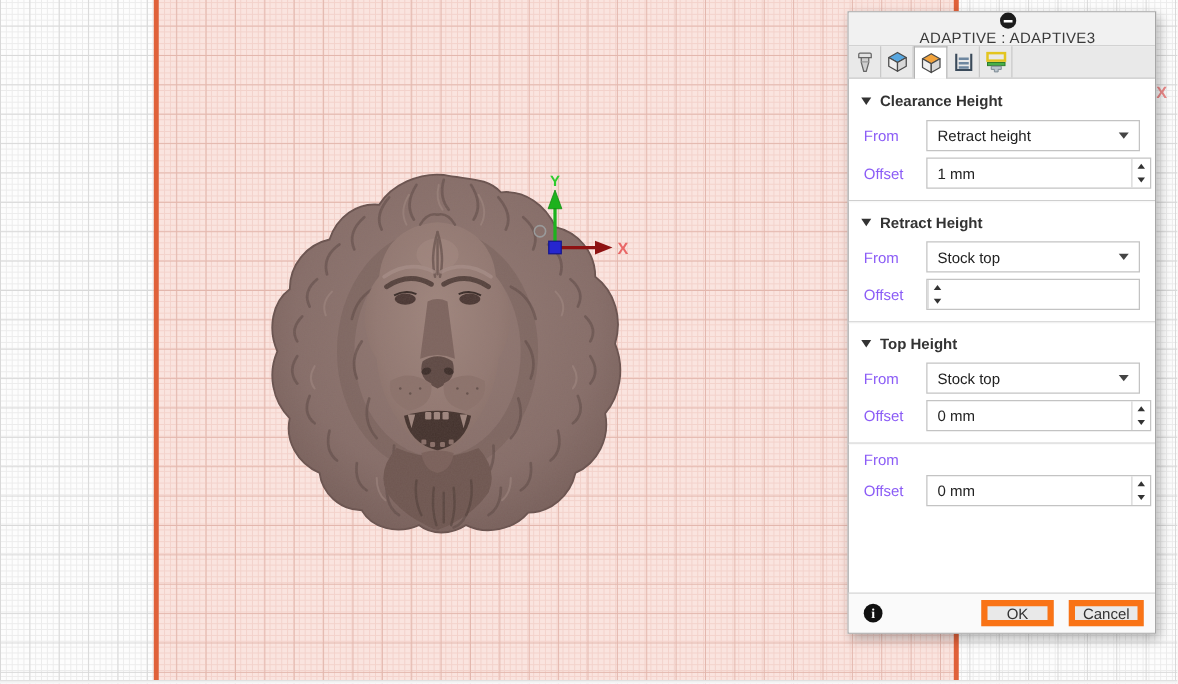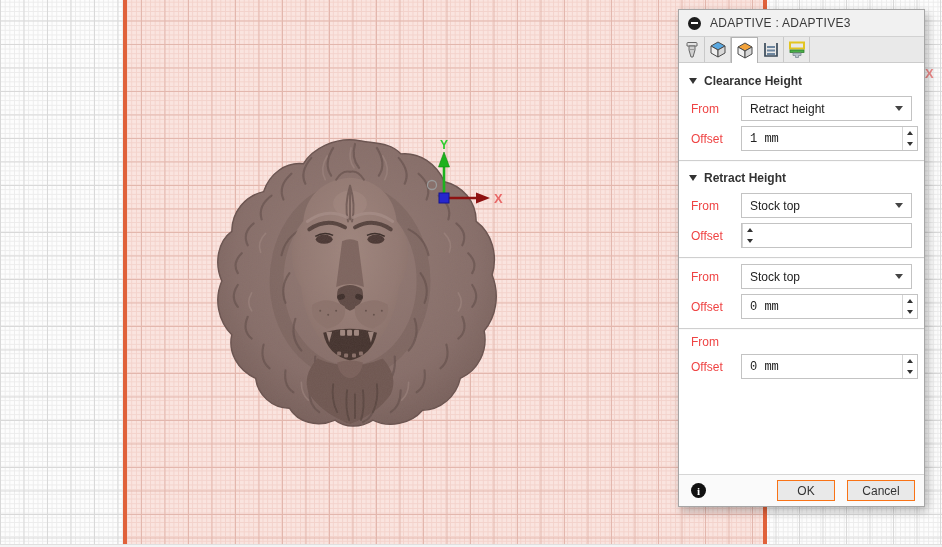--- a/index.html
+++ b/index.html
@@ -43,70 +43,70 @@
   .edge-x .dash { width:5px; height:2px; background:#d86a5e; }
 
   
   .dialog {
     position:absolute; left:678px; top:9px; width:247px; height:498px;
     background:#ffffff; border:1px solid #a6a6a6;
     box-shadow:3px 4px 9px rgba(0,0,0,0.28);
     font-size:12px; color:#3c3c3c;
   }
   .dlg-header { height:27px; background:#f1f1f1; border-bottom:1px solid #d2d2d2;
-                display:flex; align-items:center; padding-left:9px; gap:9px; cursor:default; }
+                display:flex; align-items:center; padding-left:9px; cursor:default;flex-direction:column; }
   .collapse-btn { width:13px; height:13px; border-radius:50%; background:#1c1c1c;
                   position:relative; flex:none; }
   .collapse-btn::after { content:""; position:absolute; left:3px; top:5.5px; width:7px; height:2px; background:#fff; }
   .dlg-title { font-size:12px; color:#3a3a3a; letter-spacing:0.3px; }
 
   .dlg-tabs { height:26px; background:#e9e9e9; border-bottom:1px solid #cccccc;
               display:flex; align-items:stretch; }
   .tab { width:26px; display:flex; align-items:center; justify-content:center;
          border-right:1px solid #c9c9c9; position:relative; cursor:pointer; }
   .tab.selected { background:#fff; border:1px solid #b3b3b3; border-bottom:none;
                   margin-bottom:-1px; width:27px; }
   .tab svg { display:block; }
 
   .dlg-body { padding-top:2px;border-radius:9px; }
   .section {}
   .sec-h { display:flex; align-items:center; gap:7px; padding:9px 0 3px 10px;
            font-weight:bold; color:#333; cursor:pointer; }
   .tri-down { width:0; height:0; border-left:4.5px solid transparent;
               border-right:4.5px solid transparent; border-top:6px solid #333; }
   .row { display:flex; align-items:center; margin:5px 12px 4px 12px; }
-  .row-label { width:50px; flex:none; color:#ef4444; }
+  .row-label { width:50px; flex:none; color:#8b5cf6; }
   .control { flex:1; height:25px; border:1px solid #c3c3c3; background:#fff;
              display:flex; align-items:center; position:relative; cursor:pointer; }
   .dd-text { padding-left:8px; flex:1; color:#222; }
   .dd-caret { width:0; height:0; border-left:4px solid transparent; border-right:4px solid transparent;
               border-top:5px solid #444; margin-right:8px; }
   .spin-input { flex:1; height:100%; border:none; outline:none; padding-left:8px;
-                font-family:Liberation Mono, monospace; font-size:12px; color:#222; background:transparent; }
+                font-family:Liberation Sans, sans-serif; font-size:12px; color:#222; background:transparent; }
   .spin-btns { width:15px; height:100%; border-left:1px solid #d6d6d6; display:flex;
                flex-direction:column; }
   .spin-up, .spin-down { flex:1; display:flex; align-items:center; justify-content:center; cursor:pointer; }
   .spin-up::after { content:""; width:0; height:0; border-left:3.5px solid transparent;
                     border-right:3.5px solid transparent; border-bottom:4.5px solid #333; }
   .spin-down::after { content:""; width:0; height:0; border-left:3.5px solid transparent;
                       border-right:3.5px solid transparent; border-top:4.5px solid #333; }
   .sep { margin-top:9px; height:2px; border-top:1px solid #cfcfcf; border-bottom:1px solid #fafafa; }
 
   .dlg-footer { position:absolute; left:0; bottom:0; width:100%; height:32px;
                 background:#fafafa; border-top:1px solid #d6d6d6;
                 display:flex; align-items:center; padding:0 9px 0 12px; }
   .info-btn { width:15px; height:15px; border-radius:50%; background:#111; color:#fff;
               font-size:11px; font-weight:bold; display:flex; align-items:center;
               justify-content:center; font-family:"Liberation Serif", serif; cursor:pointer; }
   .footer-spacer { flex:1; }
-  .btn { height:21px; background:#e9e9e9; border:1px solid #f97316; color:#333;
+  .btn { height:21px; background:#e9e9e9; border:5px solid #f97316; color:#333;
          font-size:12px; font-family:"Liberation Sans", sans-serif; cursor:pointer;
          display:flex; align-items:center; justify-content:center; }
   .btn.ok { width:58px; margin-right:12px; }
-  .btn.cancel { width:68px; }
+  .btn.cancel { width:60px; }
 </style>
 </head>
 <body>
 
 <div id="app">
 
   <div class="canvas"></div>
   <div class="stock-region"></div>
   <div class="stock-line left"></div>
   <div class="stock-line right"></div>
@@ -362,20 +362,24 @@
             <div class="spin-btns">
               <span class="spin-up"></span>
               <span class="spin-down"></span>
             </div>
           </div>
         </div>
         <div class="sep"></div>
       </div>
 
       <div class="section">
+        <div class="sec-h">
+          <span class="tri-down"></span>
+          <span>Top Height</span>
+        </div>
         <div class="row">
           <span class="row-label">From</span>
           <div class="control">
             <span class="dd-text">Stock top</span>
             <span class="dd-caret"></span>
           </div>
         </div>
         <div class="row">
           <span class="row-label">Offset</span>
           <div class="control">

